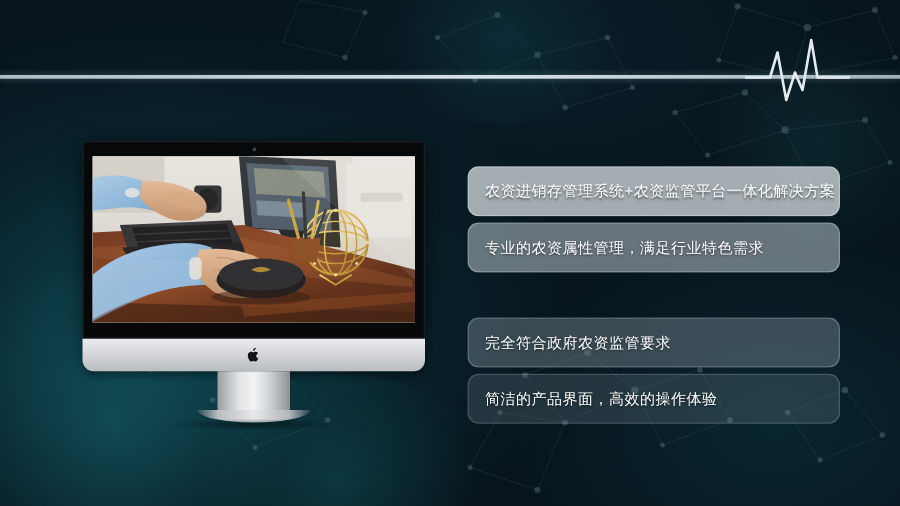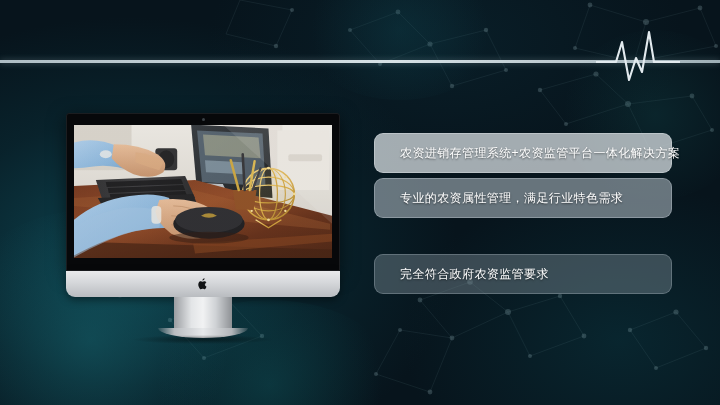--- a/index.html
+++ b/index.html
@@ -79,21 +79,21 @@
   .imac-shadow{
     position:absolute;left:50%;top:222px;margin-left:-70px;width:140px;height:9px;
     background:radial-gradient(ellipse,rgba(0,0,0,.45) 0%,rgba(0,0,0,0) 72%);
   }
 
   
   .features{position:absolute;left:374px;top:133px;width:298px;}
   .feat{
     position:relative;height:40px;margin-bottom:5px;border-radius:9px;
     display:flex;align-items:center;
-    padding:0 25px;box-sizing:border-box;
+    padding:0 13px;box-sizing:border-box;
     color:#ffffff;font-size:12px;letter-spacing:.4px;white-space:nowrap;
     text-shadow:0 1px 2px rgba(0,0,0,.55);
   }
   .feat.f1{background:rgba(213,220,224,.76);border:1px solid rgba(235,241,244,.35);}
   .feat.f2{background:rgba(168,180,188,.60);border:1px solid rgba(225,233,237,.30);}
   .feat.f3{background:rgba(128,146,155,.42);border:1px solid rgba(210,222,228,.26);margin-top:36px;}
   .feat.f4{background:rgba(104,124,134,.30);border:1px solid rgba(196,210,218,.22);}
 </style>
 </head>
 <body>
@@ -317,15 +317,18 @@
   <div class="features">
     <div class="feat f1">
       <span>农资进销存管理系统+农资监管平台一体化解决方案</span>
     </div>
     <div class="feat f2">
       <span>专业的农资属性管理，满足行业特色需求</span>
     </div>
     <div class="feat f3">
       <span>完全符合政府农资监管要求</span>
     </div>
+    <div class="feat f4">
+      <span>简洁的产品界面，高效的操作体验</span>
+    </div>
   </div>
 
 </div>
 
 </body></html>

